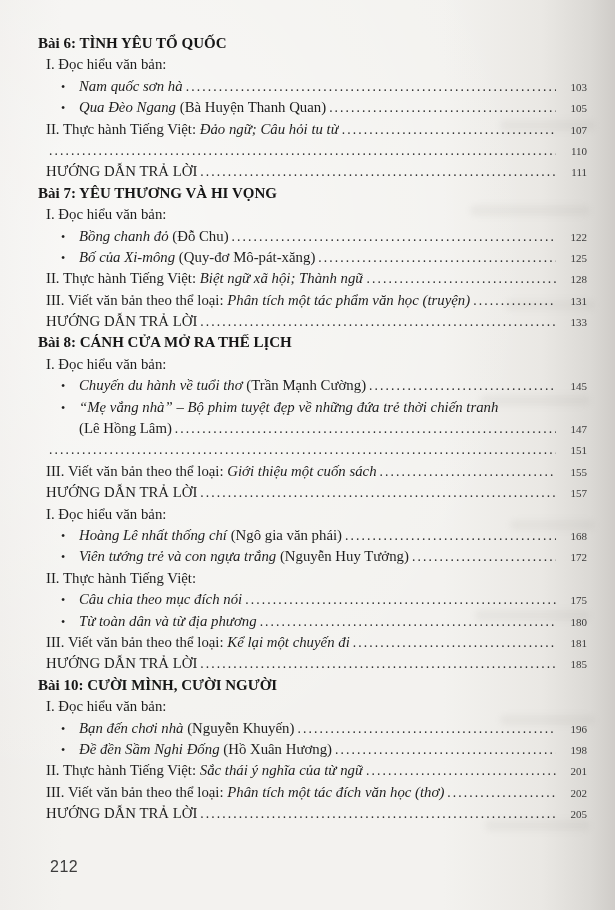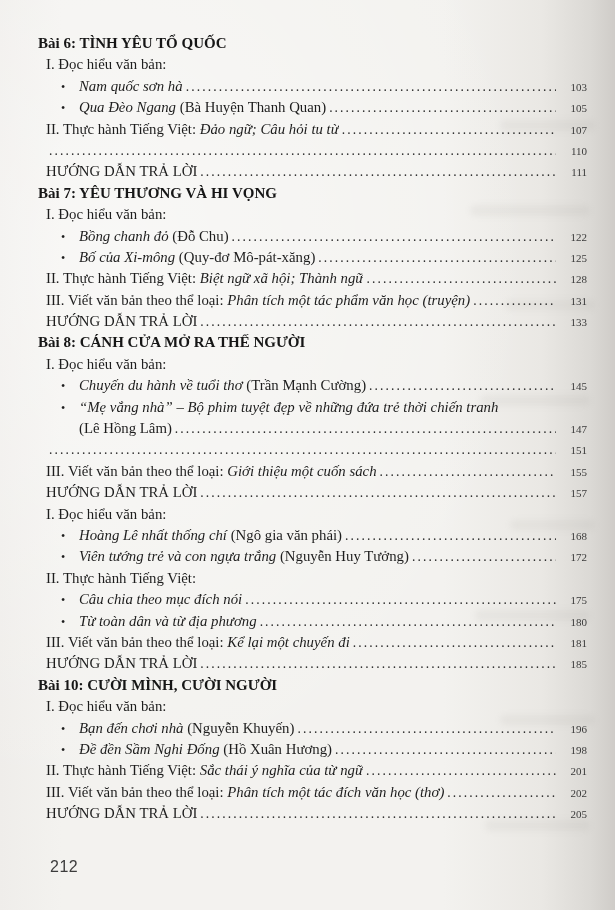--- a/index.html
+++ b/index.html
@@ -128,21 +128,21 @@
             <span class="leader"></span>
             <span class="pageno">131</span>
           </div>
           <div class="row lvl1">
             <span class="label"><span>HƯỚNG DẪN TRẢ LỜI</span></span>
             <span class="leader"></span>
             <span class="pageno">133</span>
           </div>
         </div>
         <div>
-          <div class="sec-title">Bài 8: CÁNH CỬA MỞ RA THẾ NGƯỜI</div>
+          <div class="sec-title">Bài 8: CÁNH CỬA MỞ RA THẾ LỊCH</div>
           <div class="row lvl1">
             <span class="label"><span>I. Đọc hiểu văn bản:</span></span>
           </div>
           <div class="row lvl2">
             <span class="bullet">•</span>
             <span class="label"><span class="it">Chuyến du hành về tuổi thơ</span><span> (Trần Mạnh Cường) </span></span>
             <span class="leader"></span>
             <span class="pageno">145</span>
           </div>
           <div class="row lvl2">

